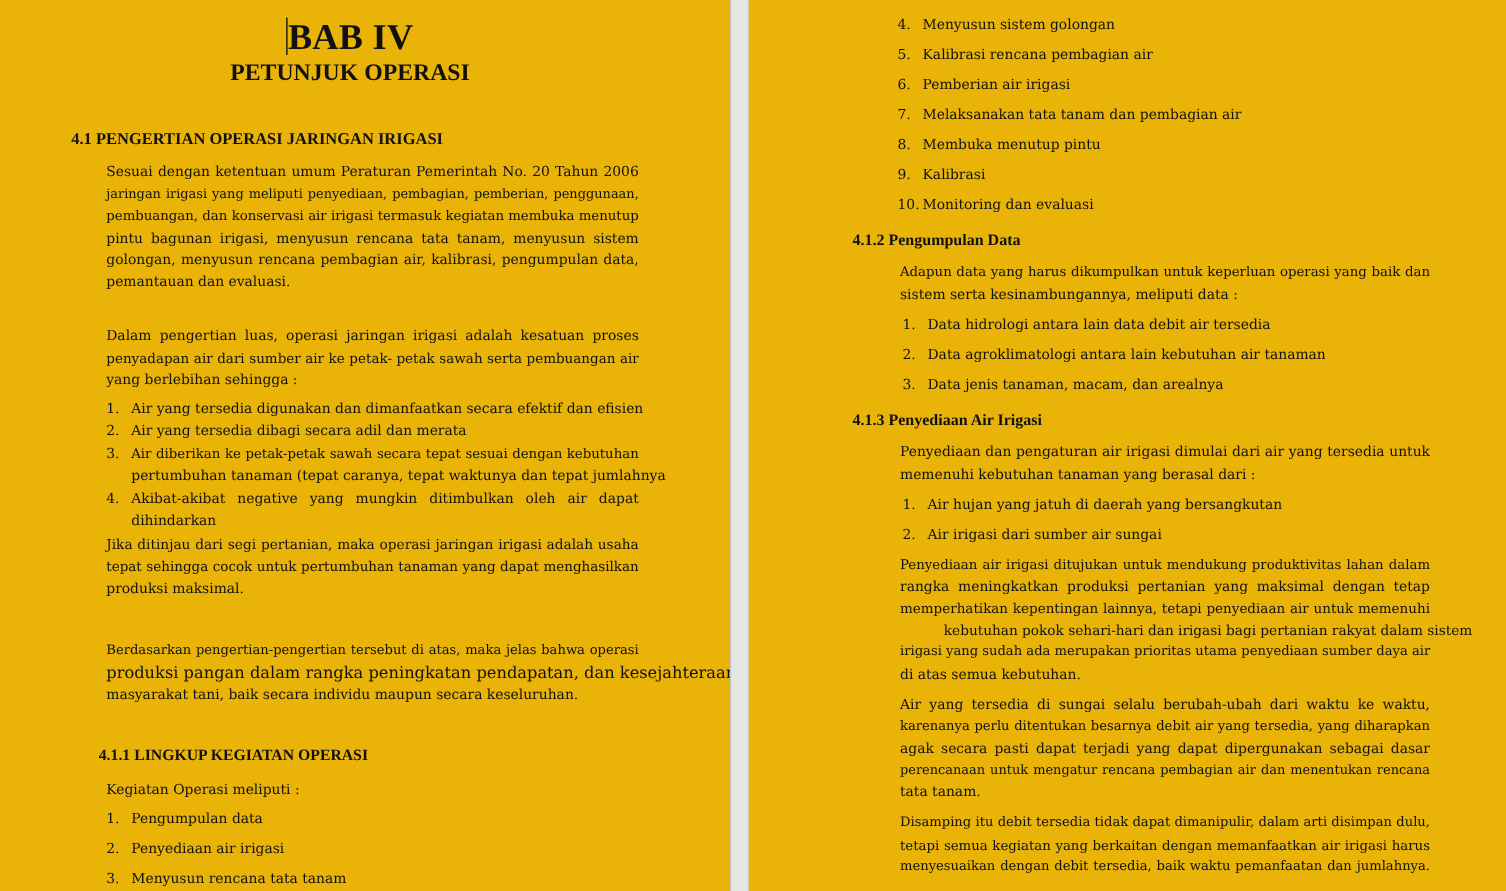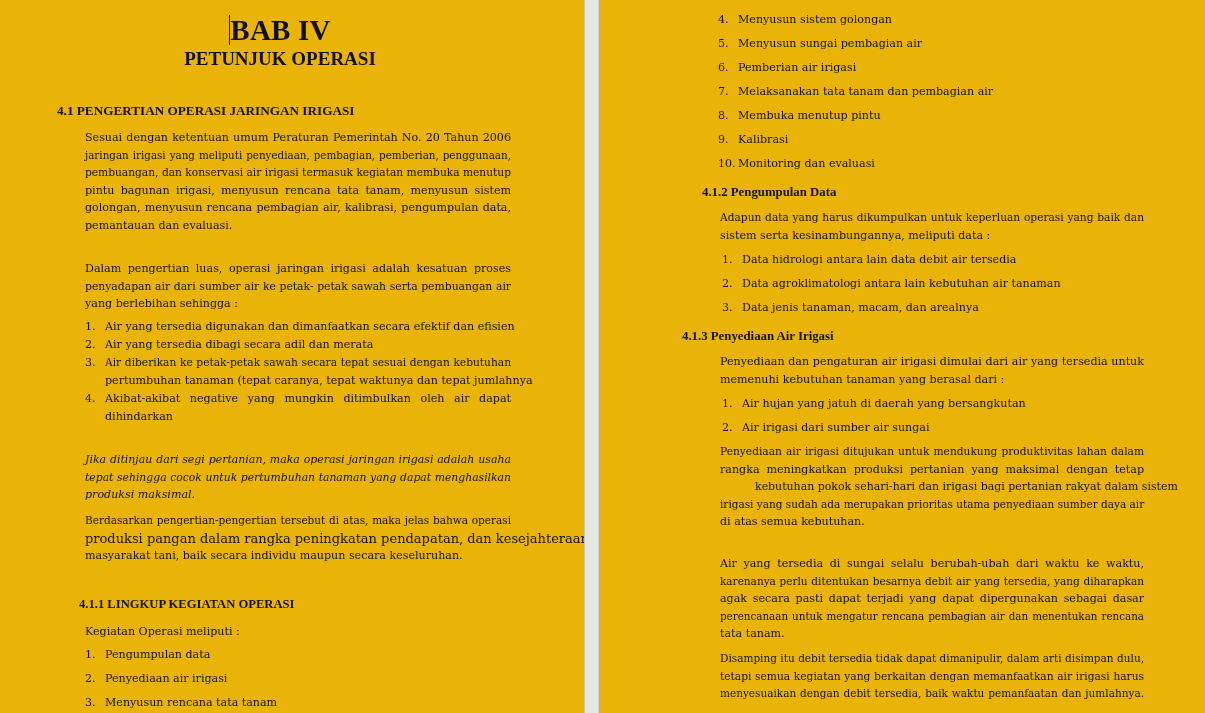--- a/index.html
+++ b/index.html
@@ -79,21 +79,21 @@
     </div>
     <div class="abs li" style="left:0; top:72px; width:426px;">
       <span class="num">4.</span>
       <div class="abs" style="left:20px; width:406px; top:0;">
         <span class="jline">Akibat-akibat negative yang mungkin ditimbulkan oleh air dapat</span>
         <span class="pline">dihindarkan</span>
       </div>
     </div>
   </div>
 
-  <div class="abs para" style="left:85px; top:451px; width:426px;font-style:italic;">
+  <div class="abs para" style="left:85px; top:427px; width:426px;">
     <span class="ln" style="font-size: 10.95px;">Jika ditinjau dari segi pertanian, maka operasi jaringan irigasi adalah usaha</span>
     <span class="ln" style="font-size: 10.8px;">tepat sehingga cocok untuk pertumbuhan tanaman yang dapat menghasilkan</span>
     <span class="ln last">produksi maksimal.</span>
   </div>
 
   <div class="abs para" style="left:85px; top:512px; width:426px;">
     <span class="ln" style="font-size: 10.5px;">Berdasarkan pengertian-pengertian tersebut di atas, maka jelas bahwa operasi</span>
     <span class="ln" style="font-size: 13px;">produksi pangan dalam rangka peningkatan pendapatan, dan kesejahteraan</span>
     <span class="ln last">masyarakat tani, baik secara individu maupun secara keseluruhan.</span>
   </div>
@@ -117,21 +117,21 @@
 
 <div class="gutter"></div>
 
 <div class="page" id="page-right">
   <div class="abs li" style="left:119px; top:11px;">
     <span class="num">4.</span>
     <span class="txt" style="left:20px;">Menyusun sistem golongan</span>
   </div>
   <div class="abs li" style="left:119px; top:35px;">
     <span class="num">5.</span>
-    <span class="txt" style="left:20px;">Menyusun sungai pembagian air</span>
+    <span class="txt" style="left:20px;">Kalibrasi rencana pembagian air</span>
   </div>
   <div class="abs li" style="left:119px; top:59px;">
     <span class="num">6.</span>
     <span class="txt" style="left:20px;">Pemberian air irigasi</span>
   </div>
   <div class="abs li" style="left:119px; top:83px;">
     <span class="num">7.</span>
     <span class="txt" style="left:20px;">Melaksanakan tata tanam dan pembagian air</span>
   </div>
   <div class="abs li" style="left:119px; top:107px;">
@@ -140,21 +140,21 @@
   </div>
   <div class="abs li" style="left:119px; top:131px;">
     <span class="num">9.</span>
     <span class="txt" style="left:20px;">Kalibrasi</span>
   </div>
   <div class="abs li" style="left:119px; top:155px;">
     <span class="num">10.</span>
     <span class="txt" style="left:20px;">Monitoring dan evaluasi</span>
   </div>
 
-  <div class="abs h2" style="left:83px; top:185px; font-size:12.8px;margin-left:20px;">4.1.2 Pengumpulan Data</div>
+  <div class="abs h2" style="left:83px; top:185px; font-size:12.8px;">4.1.2 Pengumpulan Data</div>
   <div class="abs para" style="left:121px; top:209px; width:424px;">
     <span class="ln" style="font-size: 10.65px;">Adapun data yang harus dikumpulkan untuk keperluan operasi yang baik dan</span>
     <span class="ln last">sistem serta kesinambungannya, meliputi data :</span>
   </div>
   <div class="abs li" style="left:123px; top:251px;">
     <span class="num">1.</span>
     <span class="txt" style="left:20px;">Data hidrologi antara lain data debit air tersedia</span>
   </div>
   <div class="abs li" style="left:123px; top:275px;">
     <span class="num">2.</span>
@@ -175,20 +175,21 @@
     <span class="txt" style="left:20px;">Air hujan yang jatuh di daerah yang bersangkutan</span>
   </div>
   <div class="abs li" style="left:123px; top:419px;">
     <span class="num">2.</span>
     <span class="txt" style="left:20px;">Air irigasi dari sumber air sungai</span>
   </div>
 
   <div class="abs para" style="left:121px; top:443px; width:424px;">
     <span class="ln" style="font-size: 10.65px;">Penyediaan air irigasi ditujukan untuk mendukung produktivitas lahan dalam</span>
     <span class="ln">rangka meningkatkan produksi pertanian yang maksimal dengan tetap</span>
+    <span class="ln" style="font-size: 10.8px;">memperhatikan kepentingan lainnya, tetapi penyediaan air untuk memenuhi</span>
     <span class="ln" style="font-size: 10.95px; margin-left: 35px;">kebutuhan pokok sehari-hari dan irigasi bagi pertanian rakyat dalam sistem</span>
     <span class="ln" style="font-size: 10.5px;">irigasi yang sudah ada merupakan prioritas utama penyediaan sumber daya air</span>
     <span class="ln last">di atas semua kebutuhan.</span>
   </div>
 
   <div class="abs para" style="left:121px; top:555px; width:424px;">
     <span class="ln">Air yang tersedia di sungai selalu berubah-ubah dari waktu ke waktu,</span>
     <span class="ln" style="font-size: 10.5px;">karenanya perlu ditentukan besarnya debit air yang tersedia, yang diharapkan</span>
     <span class="ln">agak secara pasti dapat terjadi yang dapat dipergunakan sebagai dasar</span>
     <span class="ln" style="font-size: 10.35px;">perencanaan untuk mengatur rencana pembagian air dan menentukan rencana</span>

